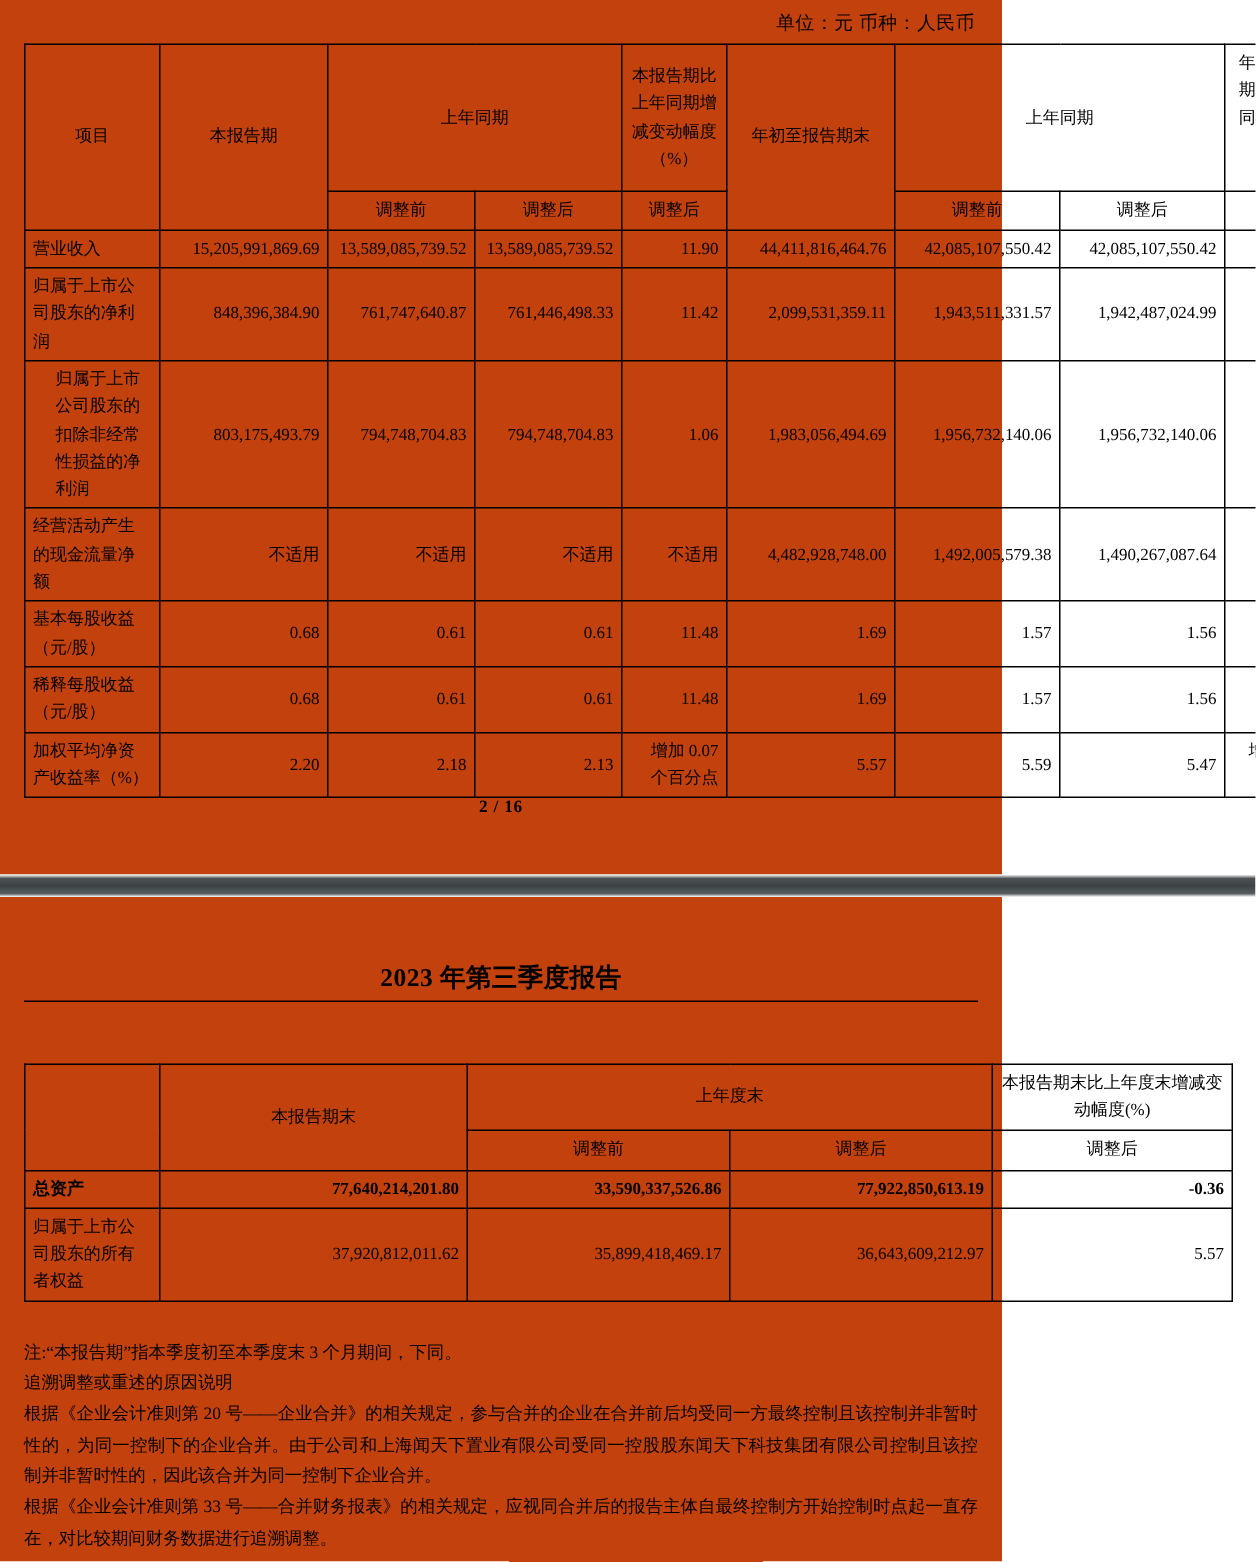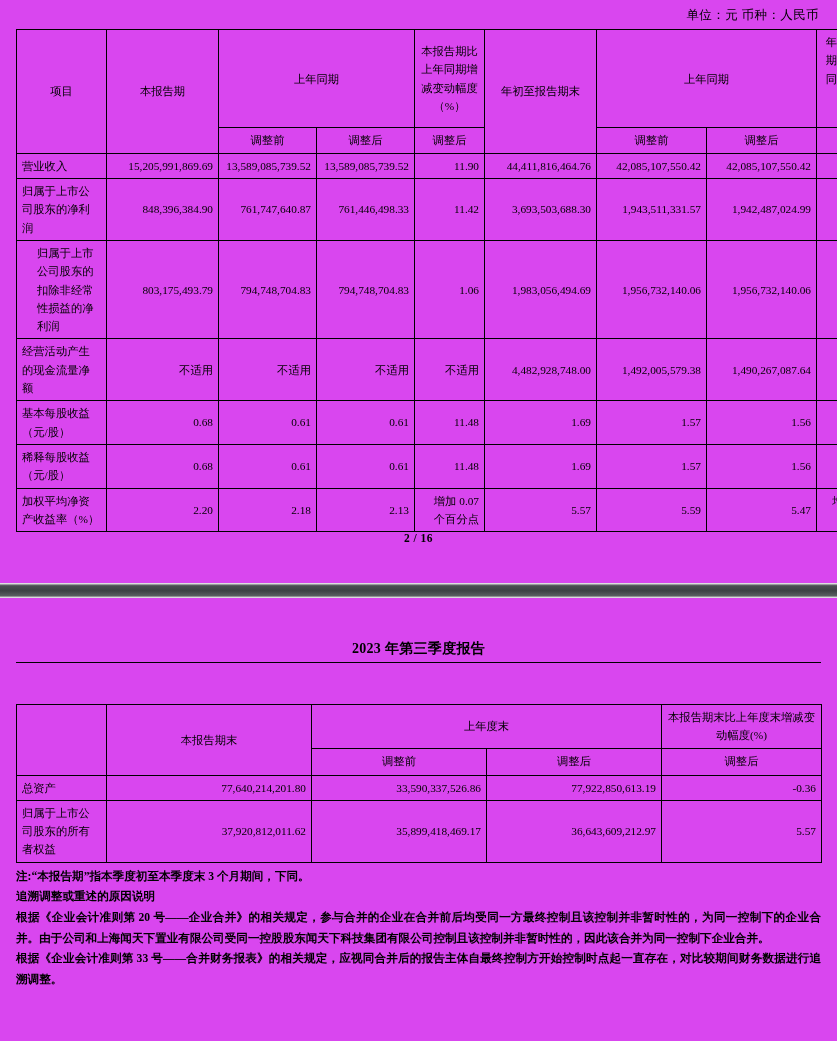--- a/index.html
+++ b/index.html
@@ -12,22 +12,22 @@
     height: 1041px;
     font-family: "Liberation Serif", "DejaVu Serif", serif;
     color: #000000;
     position: relative;
     overflow: hidden;
   }
 
   .page {
     position: absolute;
     left: 0;
-    width: 837px;
-    background: #d946ef;
+    width: 668px;
+    background: #c2410c;
   }
   #page-one { top: 0; height: 583px; }
   #page-two { top: 598px; height: 443px; }
 
   .page-gap {
     position: absolute;
     left: 0;
     top: 583px;
     width: 837px;
     height: 15px;
@@ -87,48 +87,47 @@
     text-align: center;
     font-size: 11.5px;
     font-weight: bold;
     margin-top: 0;
     letter-spacing: 0.5px;
   }
 
   
   .p2-title {
     text-align: center;
-    font-size: 14px;
+    font-size: 17px;
     font-weight: bold;
     padding-top: 42px;
     padding-bottom: 4px;
     letter-spacing: 0.3px;
   }
   .p2-rule {
     border-bottom: 1.4px solid #000000;
     margin: 0 16px 0 16px;
   }
 
   .t2wrap { margin-top: 41px; }
   .t2 col.c0 { width: 90px; }
   .t2 col.c1 { width: 205px; }
   .t2 col.c2 { width: 175px; }
   .t2 col.c3 { width: 175px; }
   .t2 col.c4 { width: 160px; }
 
   .t2 .hdr-tall { height: 48px; }
   .t2 .hdr-sub  { height: 20px; }
-  .t2 tbody tr.r1 td { height: 16px; }
+  .t2 tbody tr.r1 td { height: 16px; font-weight: bold; }
   .t2 tbody tr.r2 td { height: 48px; }
 
   .notes {
-    margin: 4px 16px 0 16px;
+    margin: 24px 16px 0 16px;
     font-size: 11.6px;
     line-height: 1.78;
-    font-weight: bold;
   }
   .notes p { margin: 0; }
   .notes p.just { text-align: justify; text-justify: inter-ideograph; }
 </style>
 </head>
 <body>
 
 <div class="page" id="page-one">
 
   <div class="unit-line">单位：元  币种：人民币</div>
@@ -175,21 +174,21 @@
         <td class="r">42,085,107,550.42</td>
         <td class="r">42,085,107,550.42</td>
         <td class="r">5.53</td>
       </tr>
       <tr class="r2">
         <td class="l">归属于上市公司股东的净利润</td>
         <td class="r">848,396,384.90</td>
         <td class="r">761,747,640.87</td>
         <td class="r">761,446,498.33</td>
         <td class="r">11.42</td>
-        <td class="r">3,693,503,688.30</td>
+        <td class="r">2,099,531,359.11</td>
         <td class="r">1,943,511,331.57</td>
         <td class="r">1,942,487,024.99</td>
         <td class="r">8.08</td>
       </tr>
       <tr class="r3">
         <td class="l">归属于上市公司股东的扣除非经常性损益的净利润</td>
         <td class="r">803,175,493.79</td>
         <td class="r">794,748,704.83</td>
         <td class="r">794,748,704.83</td>
         <td class="r">1.06</td>

